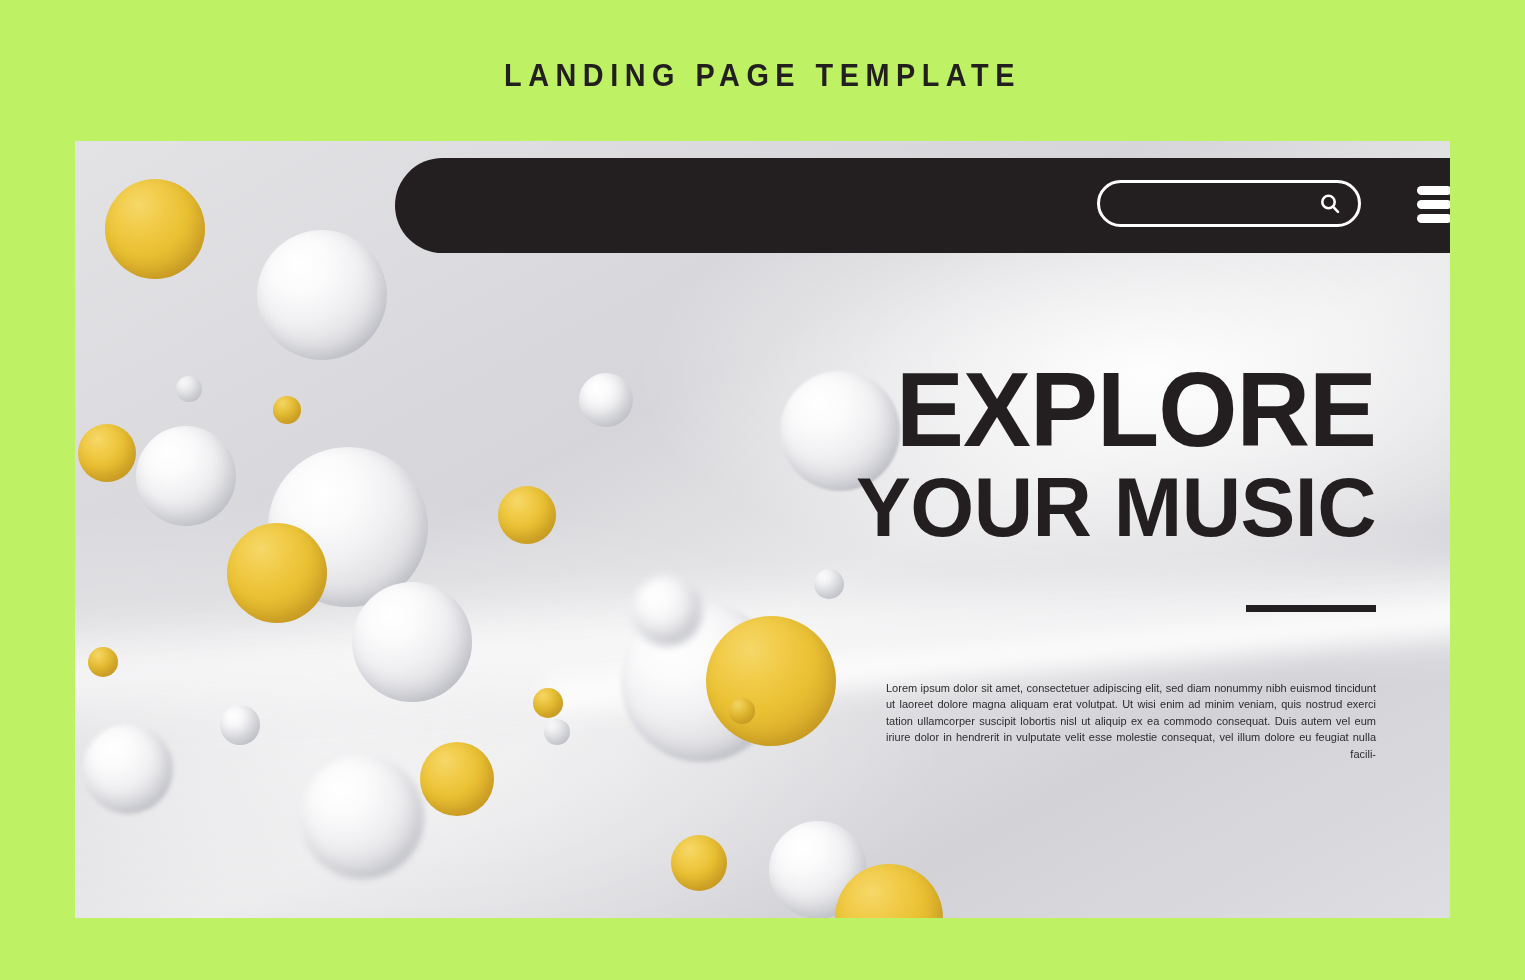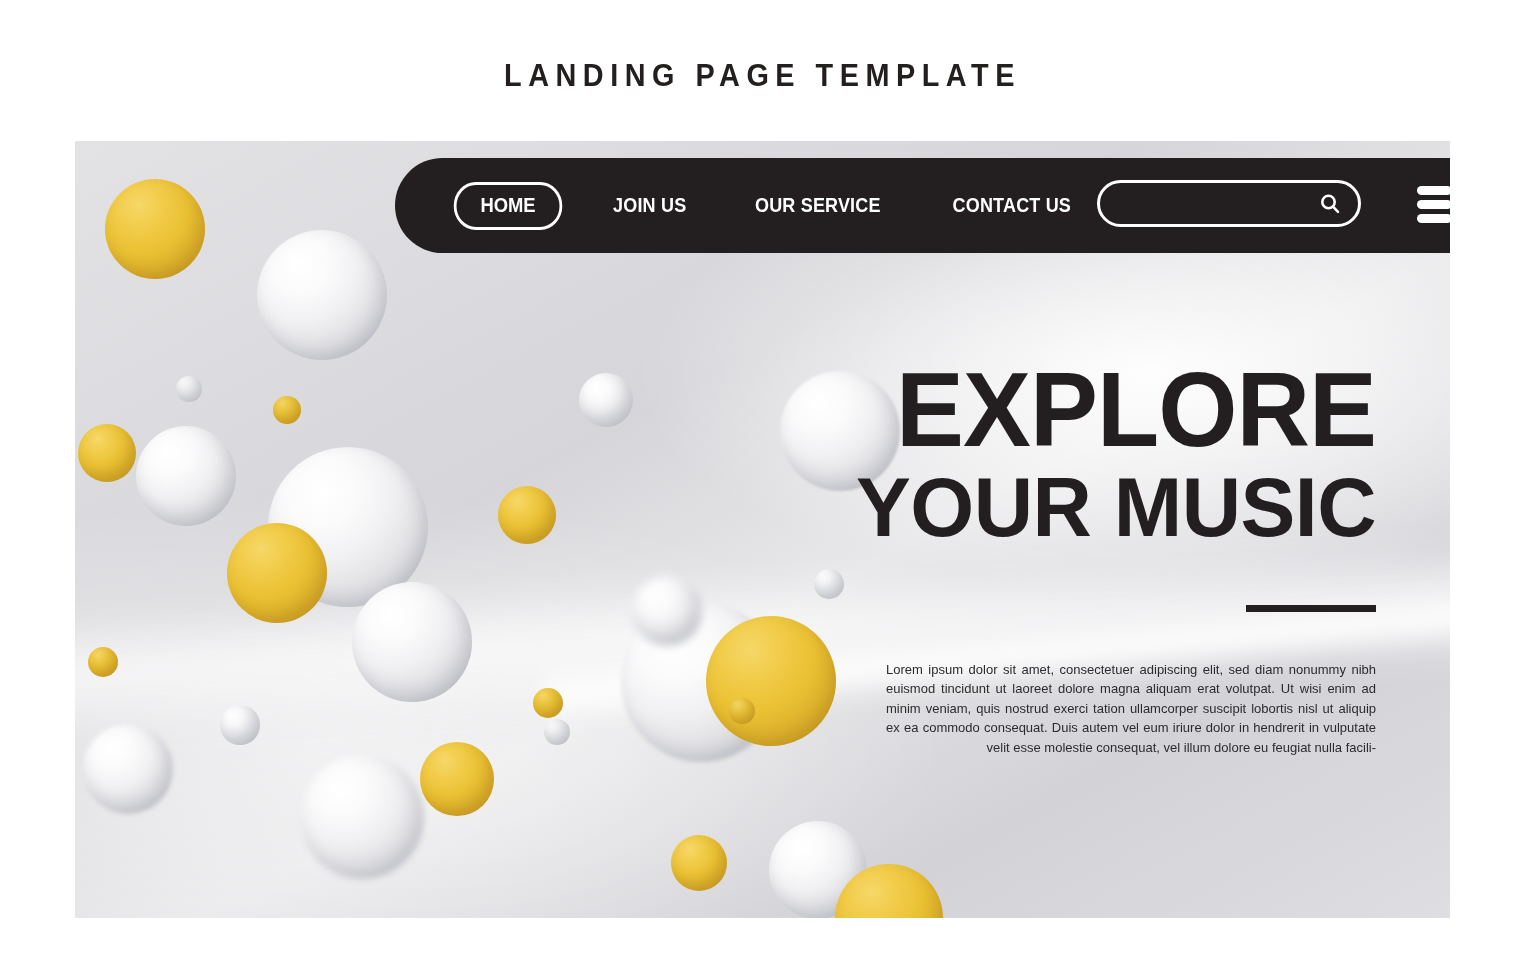--- a/index.html
+++ b/index.html
@@ -11,21 +11,21 @@
     height: 980px;
     overflow: hidden;
     font-family: "Liberation Sans", sans-serif;
     background: #e9cf6e;
   }
 
   #page {
     position: relative;
     width: 1525px;
     height: 980px;
-    background: #ffffff;
+    background: #bef264;
   }
 
   
   .page-title {
     position: absolute;
     left: 0;
     top: 58px;
     width: 1525px;
     text-align: center;
     font-family: "Liberation Sans", sans-serif;
@@ -229,23 +229,23 @@
 
   .divider {
     width: 130px;
     height: 7px;
     background: #231f20;
     margin-left: auto;
     margin-top: 56px;
   }
 
   .body-copy {
-    margin-top: 48px;
-    font-family: "Liberation Sans", sans-serif;
-    font-size: 13px;
+    margin-top: 68px;
+    font-family: "Liberation Sans", sans-serif;
+    font-size: 11px;
     line-height: 1.5;
     color: #2c2c2e;
     text-align: justify;
     text-align-last: right;
     width: 490px;
     margin-left: auto;
   }
 </style>
 </head>
 <body>
@@ -285,26 +285,20 @@
         <div class="sphere white" style="left: 694px; top: 680px; width: 98px; height: 98px;"></div>
         <div class="sphere yellow" style="left: 654px; top: 557px; width: 26px; height: 26px;"></div>
         <div class="sphere yellow" style="left: 760px; top: 723px; width: 108px; height: 108px;"></div>
         <div class="sphere yellow" style="left: 596px; top: 694px; width: 56px; height: 56px;"></div>
         <div class="sphere white" style="left: 705px; top: 230px; width: 120px; height: 120px; filter: blur(1px);"></div>
         <div class="sphere white" style="left: 557px; top: 435px; width: 70px; height: 70px; filter: blur(4px);"></div>
       </div>
 
     <div class="navbar">
 
-      <div class="nav-links">
-        <div class="nav-home">HOME</div>
-        <div class="nav-item plain">JOIN US</div>
-        <div class="nav-item plain">OUR SERVICE</div>
-        <div class="nav-item plain">CONTACT US</div>
-      </div>
 
       <div class="search-box">
         <input class="search-input" type="text" placeholder="" style="">
         <span class="search-icon">
           <svg width="24" height="24" viewBox="0 0 24 24" fill="none">
             <circle cx="10.5" cy="10" r="6.2" stroke="#ffffff" stroke-width="2.6"></circle>
             <line x1="15" y1="14.6" x2="20" y2="19.8" stroke="#ffffff" stroke-width="2.6" stroke-linecap="round"></line>
           </svg>
         </span>
       </div>

